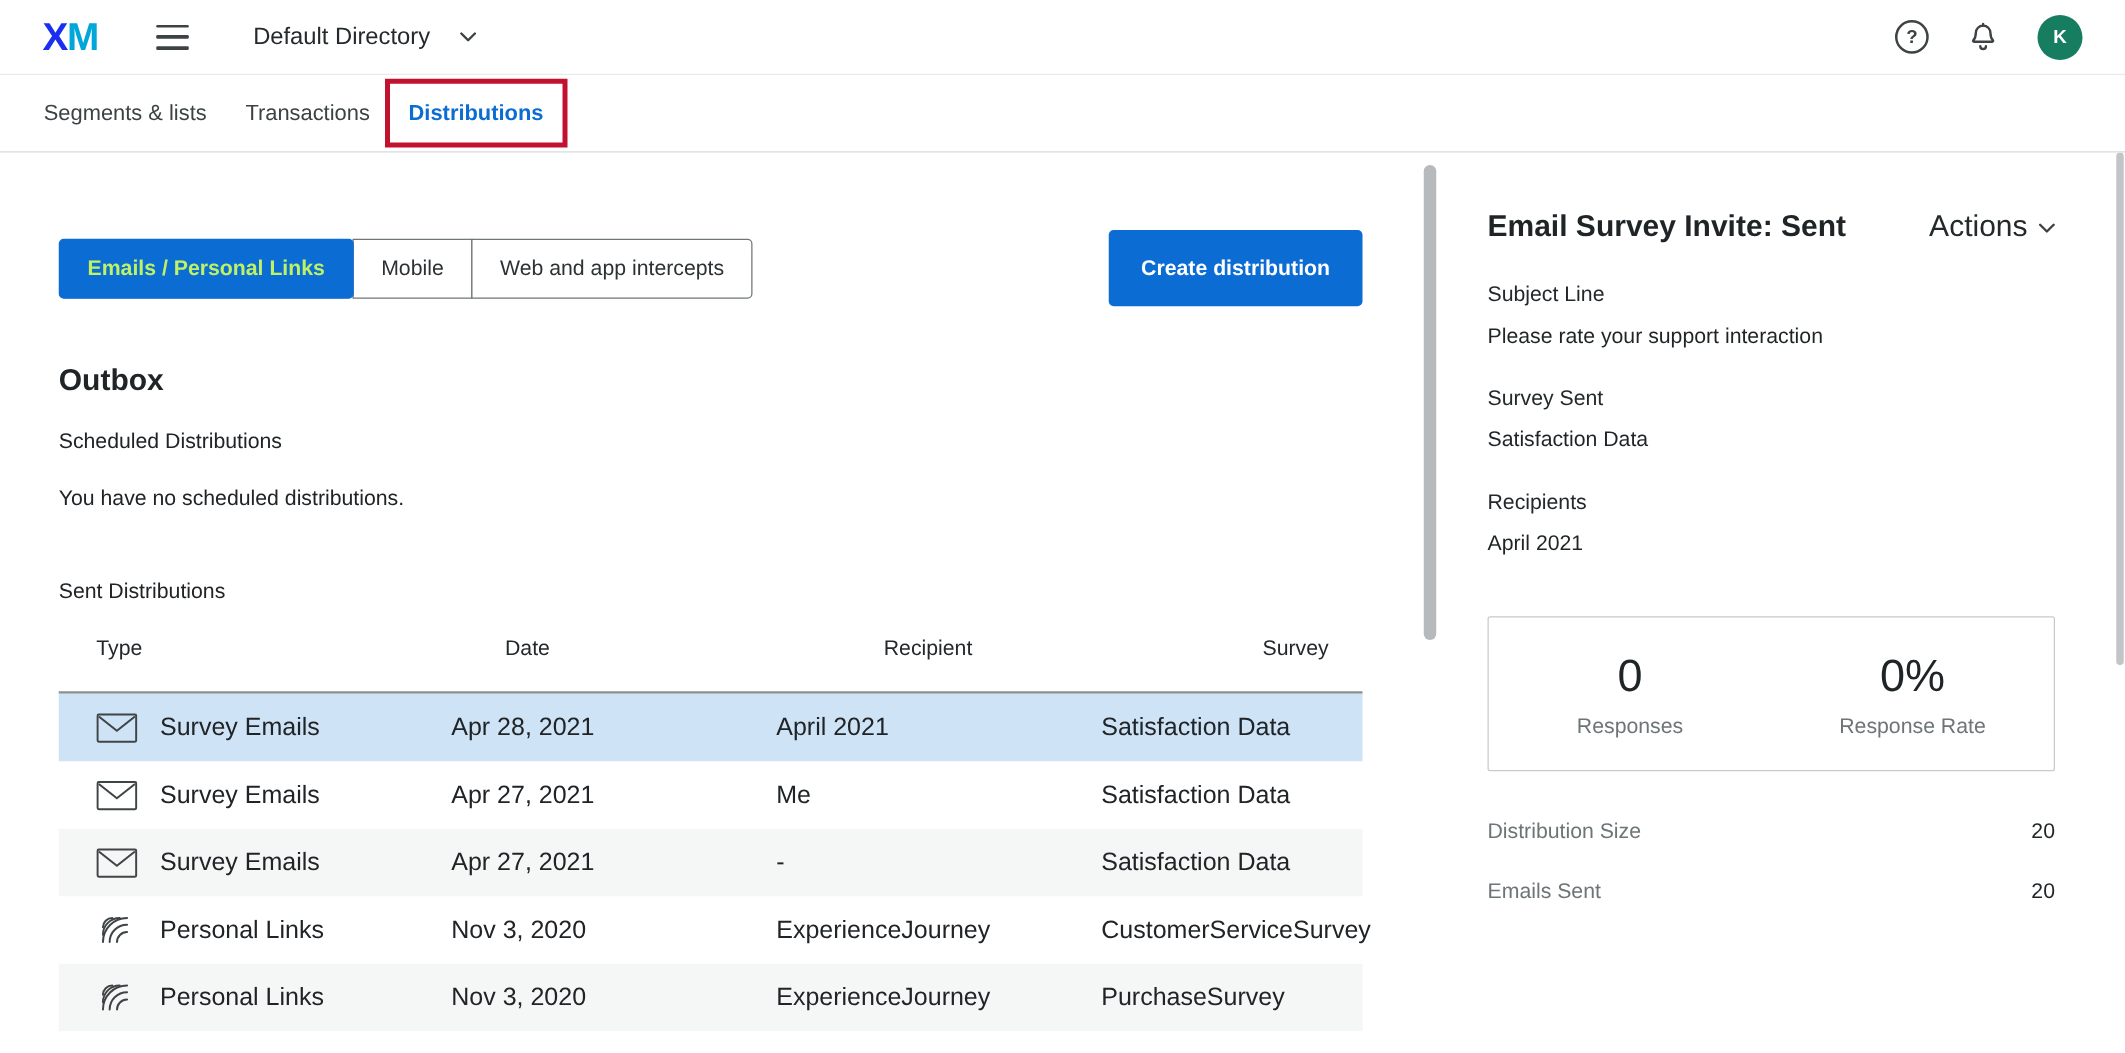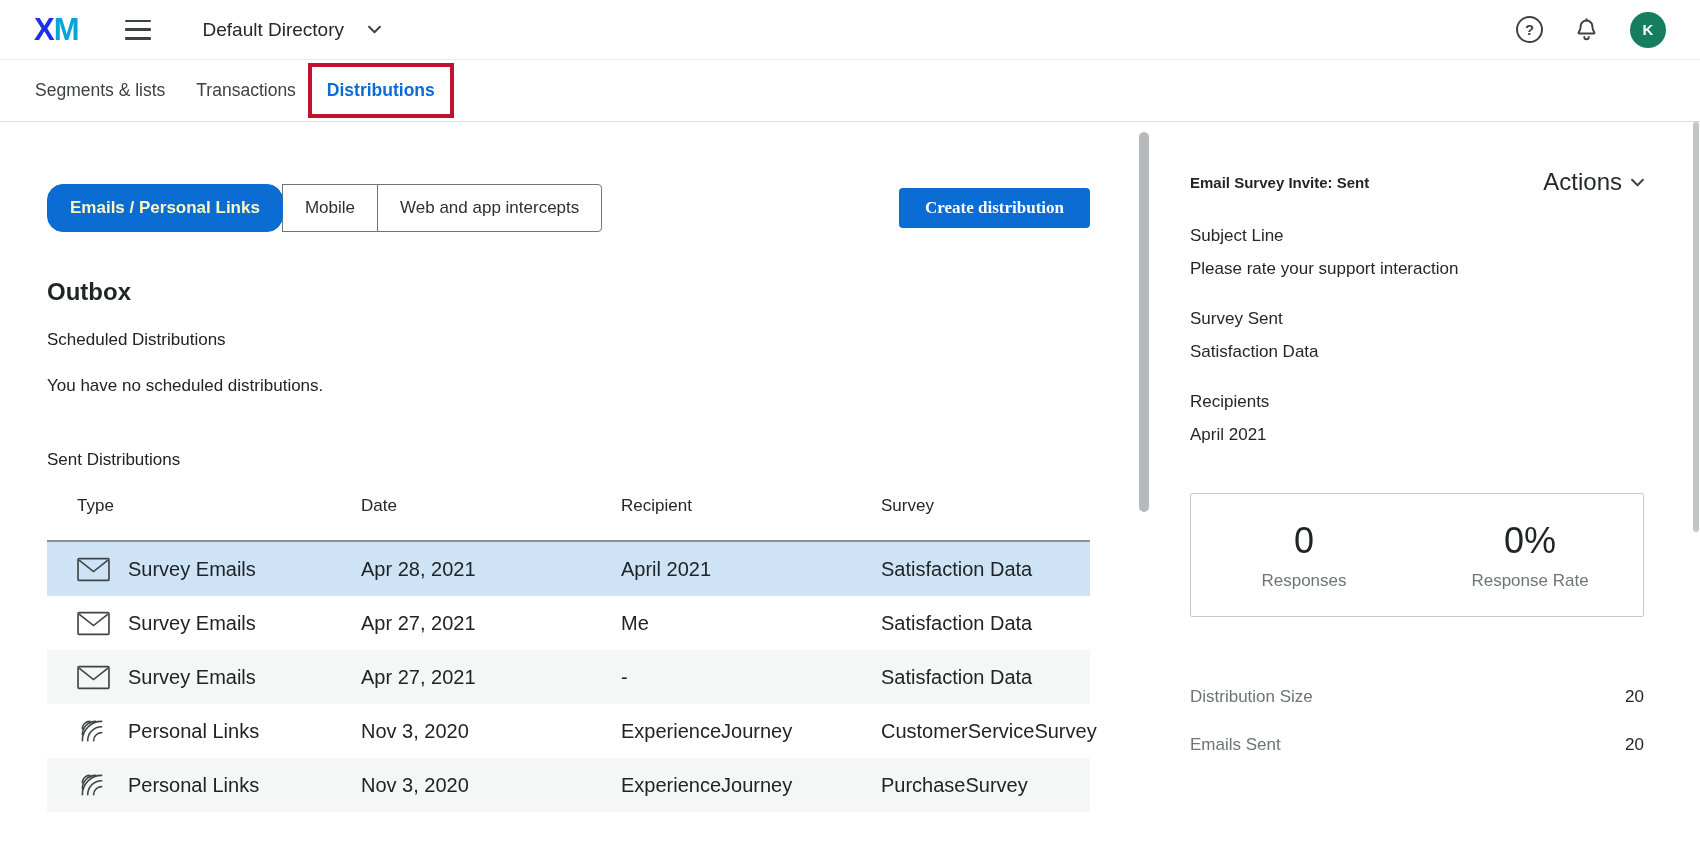--- a/index.html
+++ b/index.html
@@ -37,54 +37,54 @@
   .redbox{border:4px solid var(--annotation);padding:13px 15px;margin:-17px -19px -17px -19px;}
   
   .content{display:flex;height:720px;overflow:hidden;}
   main{flex:1 1 auto;min-width:0;padding:62px 0 0 47px;overflow:hidden;}
   
   .toolbar{width:1043px;display:flex;align-items:center;justify-content:space-between;}
   .segs{display:flex;}
   .seg{height:48px;padding:0 22px;font-size:17px;background:#fff;border:1px solid #6f7678;color:#2c3133;cursor:pointer;margin-left:-1px;font-family:inherit;}
   .seg:first-child{margin-left:0;border-radius:4px 0 0 4px;}
   .seg:last-child{border-radius:0 4px 4px 0;}
-  .seg.active{background:var(--accent);border-color:var(--accent);color:#fef9c3;font-weight:700;border-radius:16px;position:relative;z-index:1;}
-  .primary{height:40px;padding:0 26px;font-size:17px;font-weight:700;background:var(--accent);border:none;border-radius:4px;color:#fff;cursor:pointer;font-family:Liberation Serif, serif;}
+  .seg.active{background:var(--accent);border-color:var(--accent);color:#bef264;font-weight:700;border-radius:4px;position:relative;z-index:1;}
+  .primary{height:61px;padding:0 26px;font-size:17px;font-weight:700;background:var(--accent);border:none;border-radius:4px;color:#fff;cursor:pointer;font-family:Liberation Sans, sans-serif;}
   
   h1.outbox{font-size:24px;font-weight:700;margin:46px 0 0 0;color:#1f2426;}
   .sched{margin-top:24px;font-size:17px;}
   .empty{margin-top:26px;font-size:17px;}
   .senthead{margin-top:54px;font-size:17px;}
   
   .table{width:1043px;margin-top:12px;}
-  .thead{display:grid;grid-template-columns:284px 260px 260px 1fr;padding:14px 0 24px 30px;border-bottom:2px solid #8b9192;font-size:17px;color:#23282a;}
+  .thead{display:grid;grid-template-columns:284px 260px 260px 1fr;padding:14px 0 24px 30px;border-bottom:2px solid #8b9192;font-size:17px;color:#23282a;gap:43px;}
   .trow{display:grid;grid-template-columns:284px 260px 260px 1fr;align-items:center;height:54px;padding-left:30px;font-size:20px;cursor:pointer;}
   .trow:nth-child(even){background:#f5f6f6;}
   .trow.selected{background:var(--row-selected);}
   .typecell{display:flex;align-items:center;gap:17px;}
   .rowicon{width:34px;display:flex;align-items:center;}
   .rowicon svg{display:block;}
   
   .vscroll{width:16px;position:relative;flex:0 0 auto;}
   .vscroll .thumb{position:absolute;left:3px;top:10px;width:10px;height:380px;border-radius:6px;background:#b6babc;}
   
   aside{flex:0 0 540px;padding:46px 48px 0 38px;overflow:hidden;}
   .dhead{display:flex;align-items:center;justify-content:space-between;}
-  .dtitle{font-size:15px;font-weight:700;color:#1f2426;}
+  .dtitle{font-size:24px;font-weight:700;color:#1f2426;}
   .actions{display:flex;align-items:center;gap:9px;font-size:24px;color:#24292b;cursor:pointer;}
   .field{margin-top:30px;}
   .field.first{margin-top:44px;}
   .flabel{font-size:17px;color:#23282a;margin-bottom:13px;}
   .fvalue{font-size:17px;color:#1f2426;}
   .stats{margin-top:48px;border:1px solid #c7c9ca;border-radius:2px;height:124px;display:grid;grid-template-columns:1fr 1fr;align-items:center;}
   .stat{text-align:center;}
   .stat .num{font-size:36px;font-weight:300;color:#1f2426;}
   .stat .slabel{font-size:17px;color:#6d7577;margin-top:9px;}
   .metric{display:flex;justify-content:space-between;align-items:center;font-size:17px;}
-  .metric.m1{margin-top:70px;}
+  .metric.m1{margin-top:38px;}
   .metric.m2{margin-top:28px;}
   .mlabel{color:#6d7577;}
   .mvalue{color:#1f2426;}
   
   .winscroll{width:8px;position:relative;flex:0 0 auto;}
   .winscroll .thumb2{position:absolute;right:1px;top:0;width:6px;height:410px;border-radius:3px;background:#c2c5c7;}
 </style>
 </head>
 <body>
 

